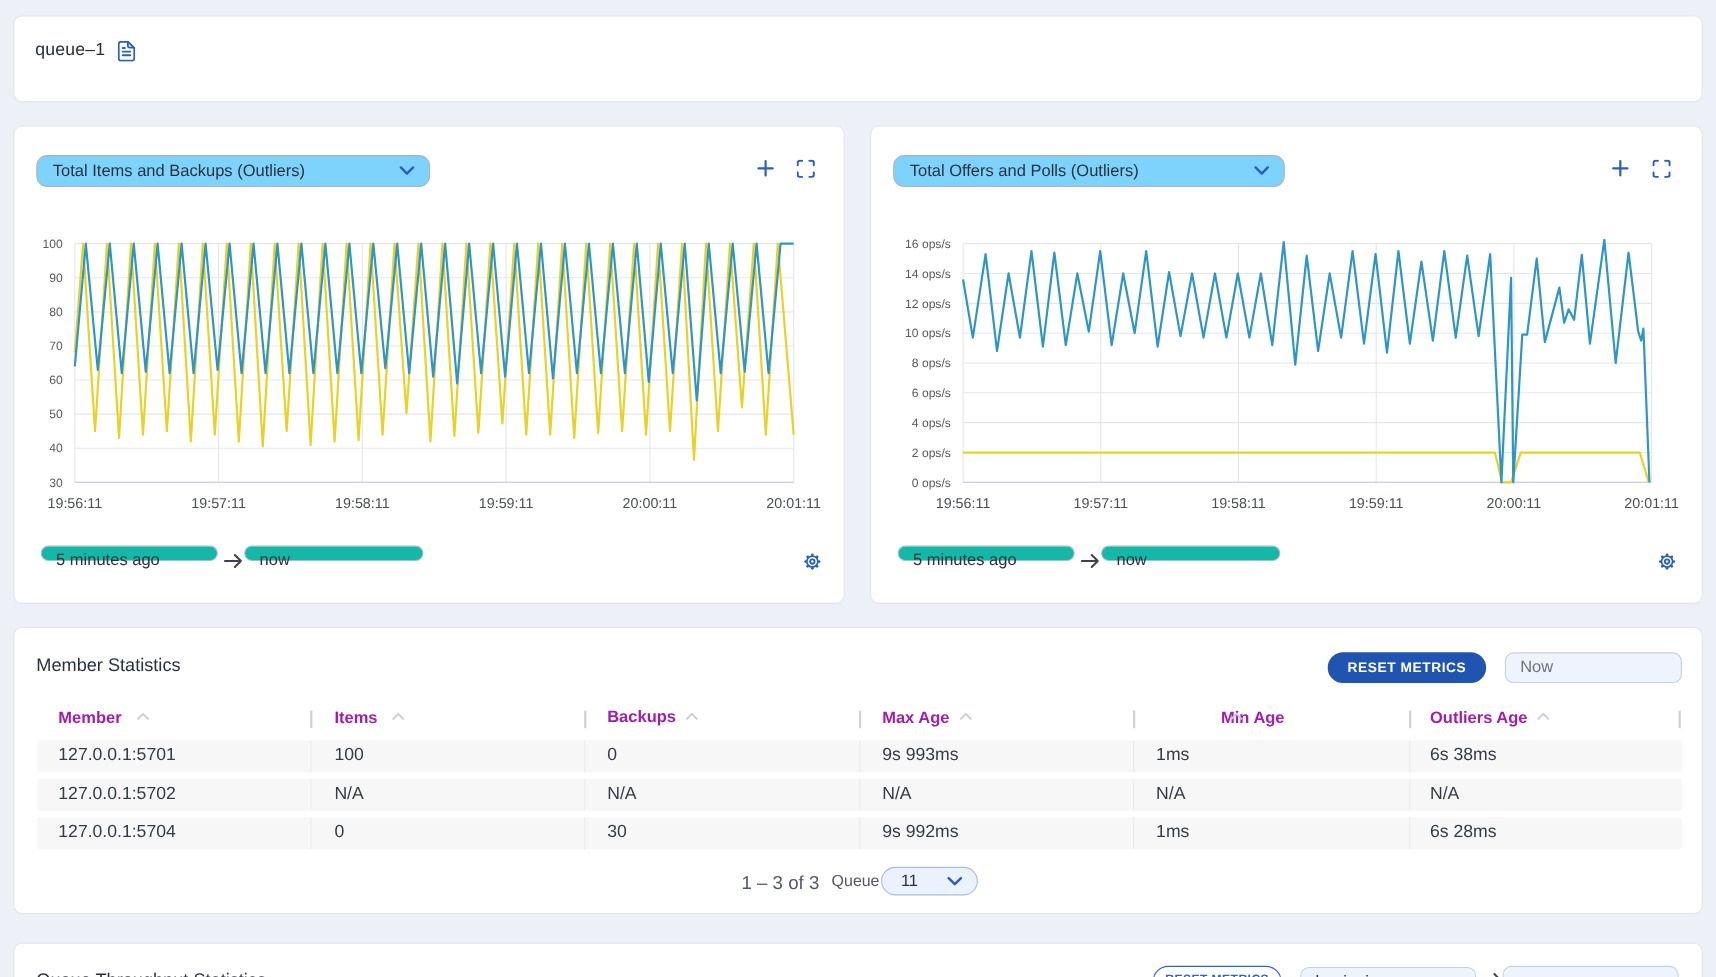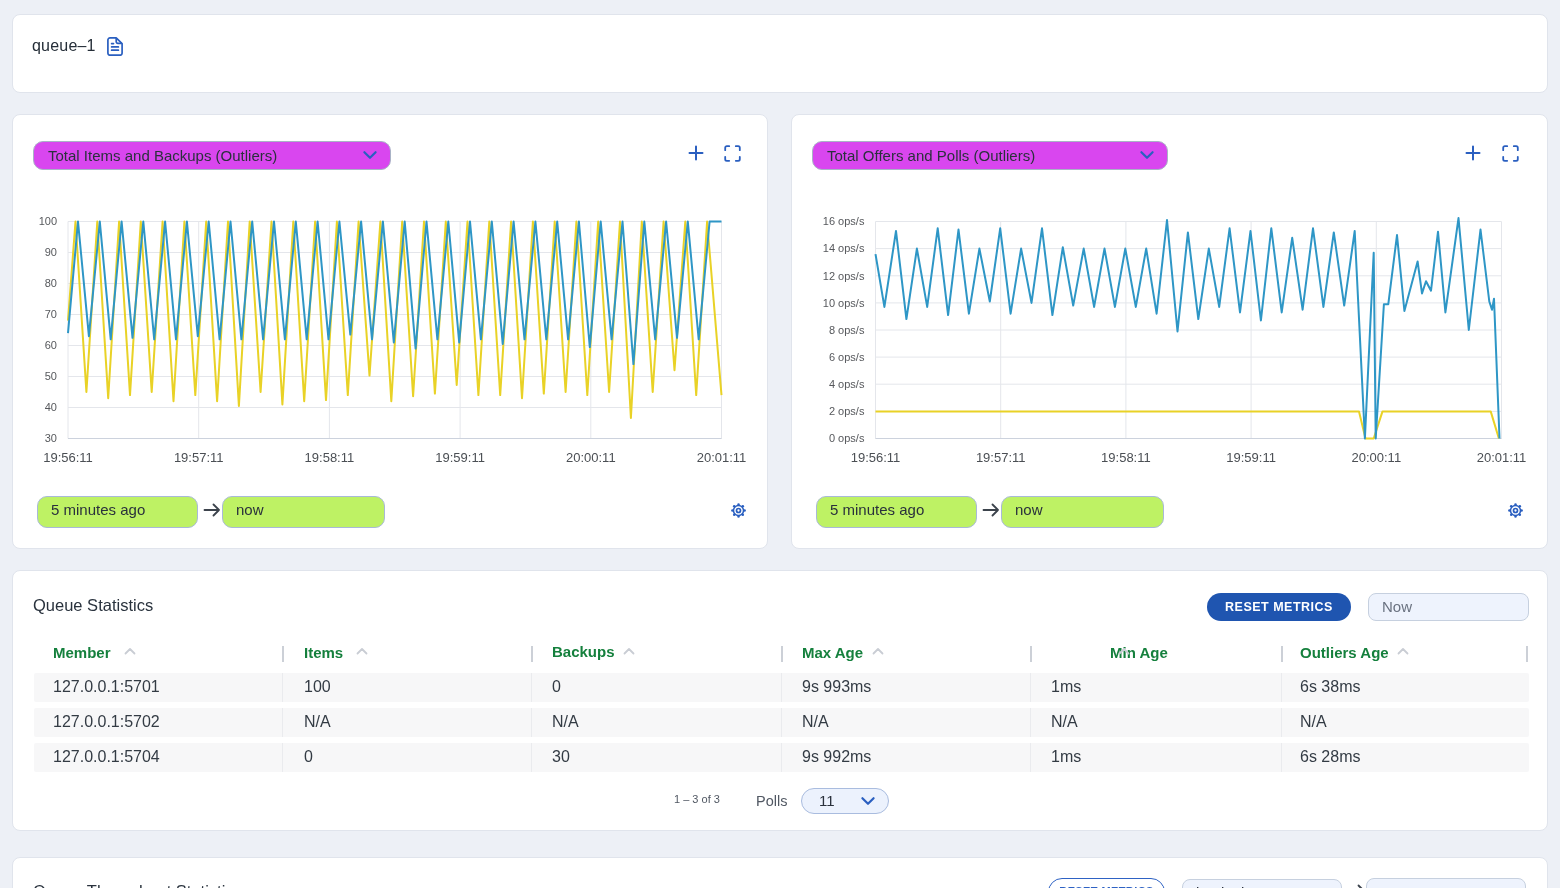--- a/index.html
+++ b/index.html
@@ -1,21 +1,21 @@
 <!DOCTYPE html>
 <html><head><meta charset="utf-8"><style>
 *{margin:0;padding:0;box-sizing:border-box}
 html,body{width:1560px;height:888px;overflow:hidden;background:#edf0f6;
  font-family:"Liberation Sans",sans-serif;-webkit-font-smoothing:antialiased}
 .card{position:absolute;background:#fff;border:1px solid #e0e4ec;border-radius:8px}
-.sel{position:absolute;background:#d946ef;border:1px solid #a9b3c6;border-radius:10px;
+.sel{position:absolute;background:#7dd3fc;border:1px solid #a9b3c6;border-radius:10px;
  height:29px;font-size:15px;color:#2a313c;line-height:27px;padding-left:14px}
-.inp{position:absolute;background:#bef264;border:1px solid #a9b9d8;border-radius:10px;
- height:32px;font-size:15px;color:#2a313c;line-height:26px;padding-left:13px}
-.hdr{position:absolute;font-size:15px;font-weight:700;color:#15803d}
+.inp{position:absolute;background:#14b8a6;border:1px solid #a9b9d8;border-radius:10px;
+ height:14px;font-size:15px;color:#2a313c;line-height:26px;padding-left:13px}
+.hdr{position:absolute;font-size:15px;font-weight:700;color:#a21caf}
 .cell{position:absolute;font-size:16px;color:#333b44}
 .vsep{position:absolute;width:1px;background:#dcdfe5}
 .row{position:absolute;left:21px;width:1495px;height:29px;background:#f7f7f8;border-radius:2px}
 </style></head><body>
 <div class="card" style="left:12px;top:14px;width:1536px;height:79px"></div>
 <div style="position:absolute;left:32px;top:37px;font-size:16px;color:#252e38;letter-spacing:.2px">queue–1</div>
 <svg width="16" height="19" style="position:absolute;left:107px;top:37px" viewBox="0 0 16 19">
     <path d="M3 0.9 h6.2 l5.9 5.7 v9.5 a2.1 2.1 0 0 1-2.1 2.1 H3 a2.1 2.1 0 0 1-2.1-2.1 V3 A2.1 2.1 0 0 1 3 0.9 Z" fill="none" stroke="#2a5fc0" stroke-width="1.7" stroke-linejoin="round"></path>
     <path d="M9.2 1 V4.6 a1.7 1.7 0 0 0 1.7 1.7 H15" fill="none" stroke="#2a5fc0" stroke-width="1.7" stroke-linejoin="round"></path>
     <path d="M4.6 6.6 h1.9 M4.6 9.9 h6.8 M4.6 13.2 h6.8" stroke="#2a5fc0" stroke-width="1.7" stroke-linecap="round"></path>
@@ -140,21 +140,21 @@
     <circle cx="12.81" cy="12.81" r="1.25" fill="#2a5fc0"></circle>
     <circle cx="8.50" cy="14.60" r="1.25" fill="#2a5fc0"></circle>
     <circle cx="4.19" cy="12.81" r="1.25" fill="#2a5fc0"></circle>
     <circle cx="2.40" cy="8.50" r="1.25" fill="#2a5fc0"></circle>
     <circle cx="4.19" cy="4.19" r="1.25" fill="#2a5fc0"></circle>
     <circle cx="8.50" cy="2.40" r="1.25" fill="#2a5fc0"></circle>
     <circle cx="12.81" cy="4.19" r="1.25" fill="#2a5fc0"></circle>
     <circle cx="8.5" cy="8.5" r="2.0" fill="none" stroke="#2a5fc0" stroke-width="1.7"></circle>
   </svg>
 <div class="card" style="left:12px;top:570px;width:1536px;height:261px">
-    <div style="position:absolute;left:20px;top:25px;font-size:16.5px;color:#29323d">Queue Statistics</div>
+    <div style="position:absolute;left:20px;top:25px;font-size:16.5px;color:#29323d">Member Statistics</div>
     <div style="position:absolute;left:1194px;top:22px;width:144px;height:28px;background:#1f55b0;border-radius:14px;color:#fff;font-size:12.5px;font-weight:700;letter-spacing:.5px;text-align:center;line-height:28px">RESET METRICS</div>
     <div style="position:absolute;left:1355px;top:22px;width:161px;height:28px;background:#eef3fd;border:1px solid #c6d0df;border-radius:8px;font-size:15px;color:#6a7280;line-height:26px;padding-left:13px">Now</div>
     <div class="hdr" style="left:40px;top:73px">Member</div>
     <svg width="12" height="8" style="position:absolute;left:111px;top:76px" viewBox="0 0 12 8">
       <path d="M1.5 6.5 L6 2 L10.5 6.5" fill="none" stroke="#c9cdd4" stroke-width="1.8" stroke-linecap="round" stroke-linejoin="round"></path>
     </svg>
     <div class="hdr" style="left:291px;top:73px">Items</div>
     <svg width="12" height="8" style="position:absolute;left:343px;top:76px" viewBox="0 0 12 8">
       <path d="M1.5 6.5 L6 2 L10.5 6.5" fill="none" stroke="#c9cdd4" stroke-width="1.8" stroke-linecap="round" stroke-linejoin="round"></path>
     </svg>
@@ -209,22 +209,22 @@
     <div class="vsep" style="left:518px;top:172px;height:29px;background:#eaebee"></div>
     <div class="vsep" style="left:768px;top:172px;height:29px;background:#eaebee"></div>
     <div class="vsep" style="left:1017px;top:172px;height:29px;background:#eaebee"></div>
     <div class="vsep" style="left:1268px;top:172px;height:29px;background:#eaebee"></div>
     <div class="cell" style="left:40px;top:177px">127.0.0.1:5704</div>
     <div class="cell" style="left:291px;top:177px">0</div>
     <div class="cell" style="left:539px;top:177px">30</div>
     <div class="cell" style="left:789px;top:177px">9s 992ms</div>
     <div class="cell" style="left:1038px;top:177px">1ms</div>
     <div class="cell" style="left:1287px;top:177px">6s 28ms</div>
-    <div style="position:absolute;left:661px;top:222px;font-size:11px;color:#515863">1 – 3 of 3</div>
-    <div style="position:absolute;left:743px;top:222px;font-size:14.5px;color:#515863">Polls</div>
+    <div style="position:absolute;left:661px;top:222px;font-size:17px;color:#515863">1 – 3 of 3</div>
+    <div style="position:absolute;left:743px;top:222px;font-size:14.5px;color:#515863">Queue</div>
     <div style="position:absolute;left:788px;top:217px;width:88px;height:26px;background:#ecf2fd;border:1px solid #a9bcdf;border-radius:13px;font-size:15px;color:#2a313c;line-height:24px;padding-left:17px">11</div>
     <svg width="16" height="16" style="position:absolute;left:847px;top:222px" viewBox="0 0 16 16">
       <path d="M2.4 5.2 L8 10.8 L13.6 5.2" fill="none" stroke="#2a5fc0" stroke-width="2.2" stroke-linecap="round" stroke-linejoin="round"></path>
     </svg>
   </div>
 <div class="card" style="left:12px;top:857px;width:1536px;height:80px">
     <div style="position:absolute;left:20px;top:24px;font-size:16.5px;color:#29323d">Queue Throughput Statistics</div>
     <div style="position:absolute;left:1035px;top:20px;width:117px;height:28px;border:1.5px solid #2e62c4;border-radius:14px;color:#2e62c4;font-size:11px;font-weight:700;letter-spacing:.4px;text-align:center;line-height:24px;background:#fff">RESET METRICS</div>
     <div style="position:absolute;left:1169px;top:21px;width:160px;height:28px;background:#eef3fd;border:1px solid #c6d0df;border-radius:8px;font-size:15px;color:#2a313c;line-height:26px;padding-left:13px">beginning</div>
   </div>

